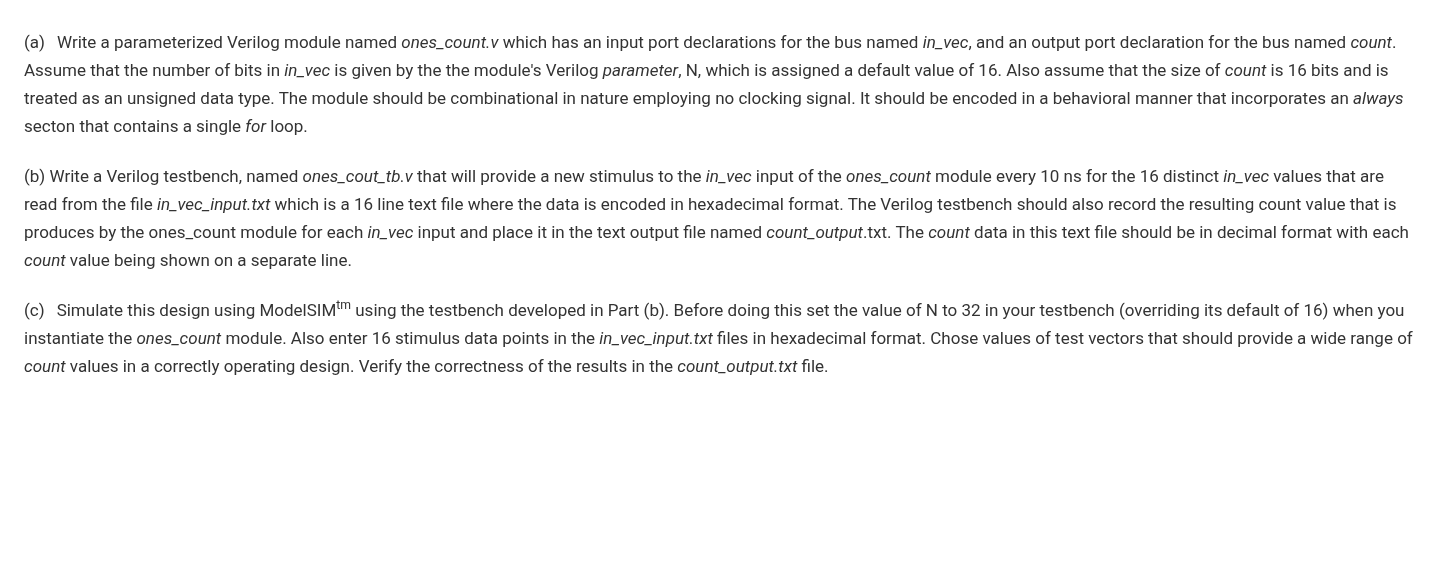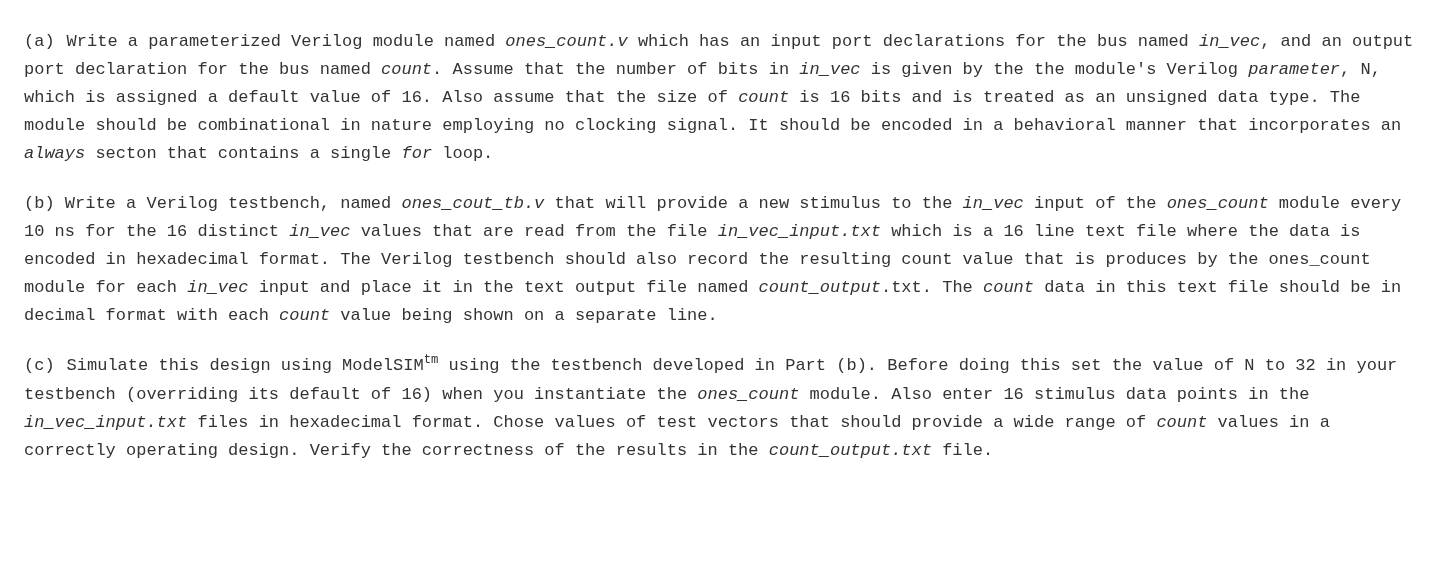--- a/index.html
+++ b/index.html
@@ -11,21 +11,20 @@
       font-family: -apple-system, BlinkMacSystemFont, "Segoe UI", Roboto, "Helvetica Neue", Arial, sans-serif;
       background: #ffffff;
       color: #333333;
       padding: 28px 24px;
       line-height: 1.65;
       font-size: 17px;
       width: 1444px;
     }
     .paragraph {
       margin-bottom: 22px;
-      font-family: Liberation Mono, monospace;
     }
     .paragraph:last-child {
       margin-bottom: 0;
     }
     .italic {
       font-style: italic;
     }
     .sup {
       font-size: 0.72em;
       vertical-align: super;

